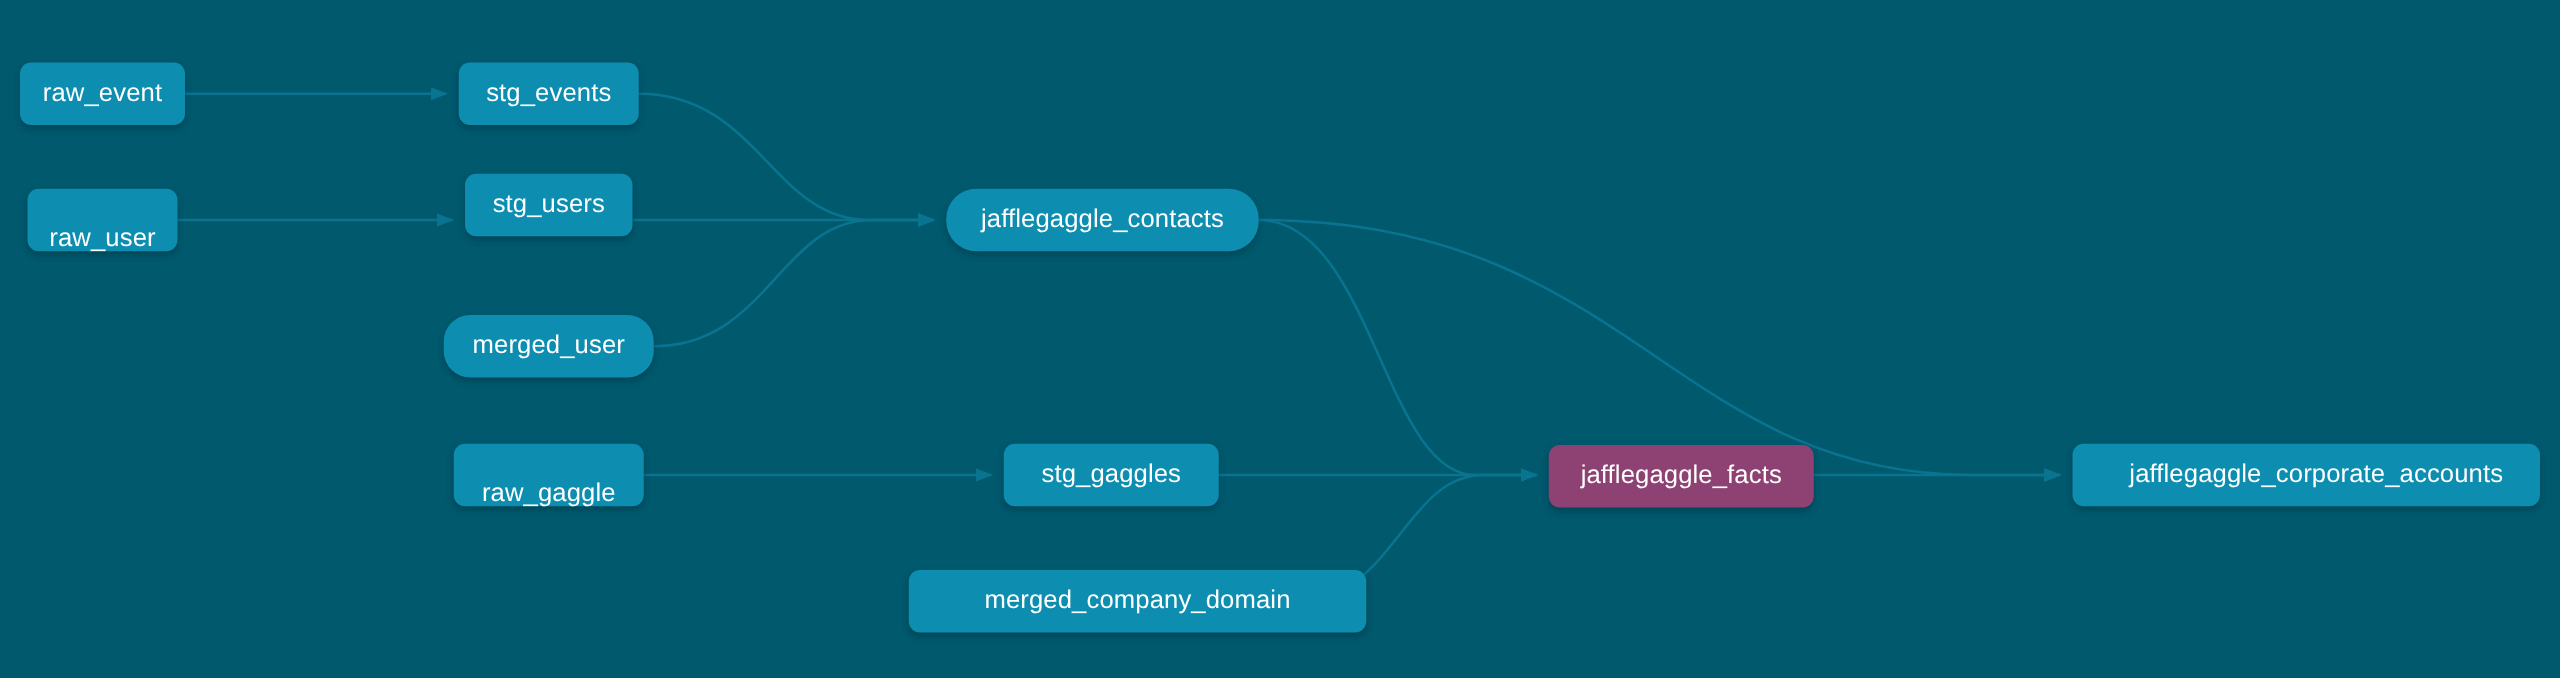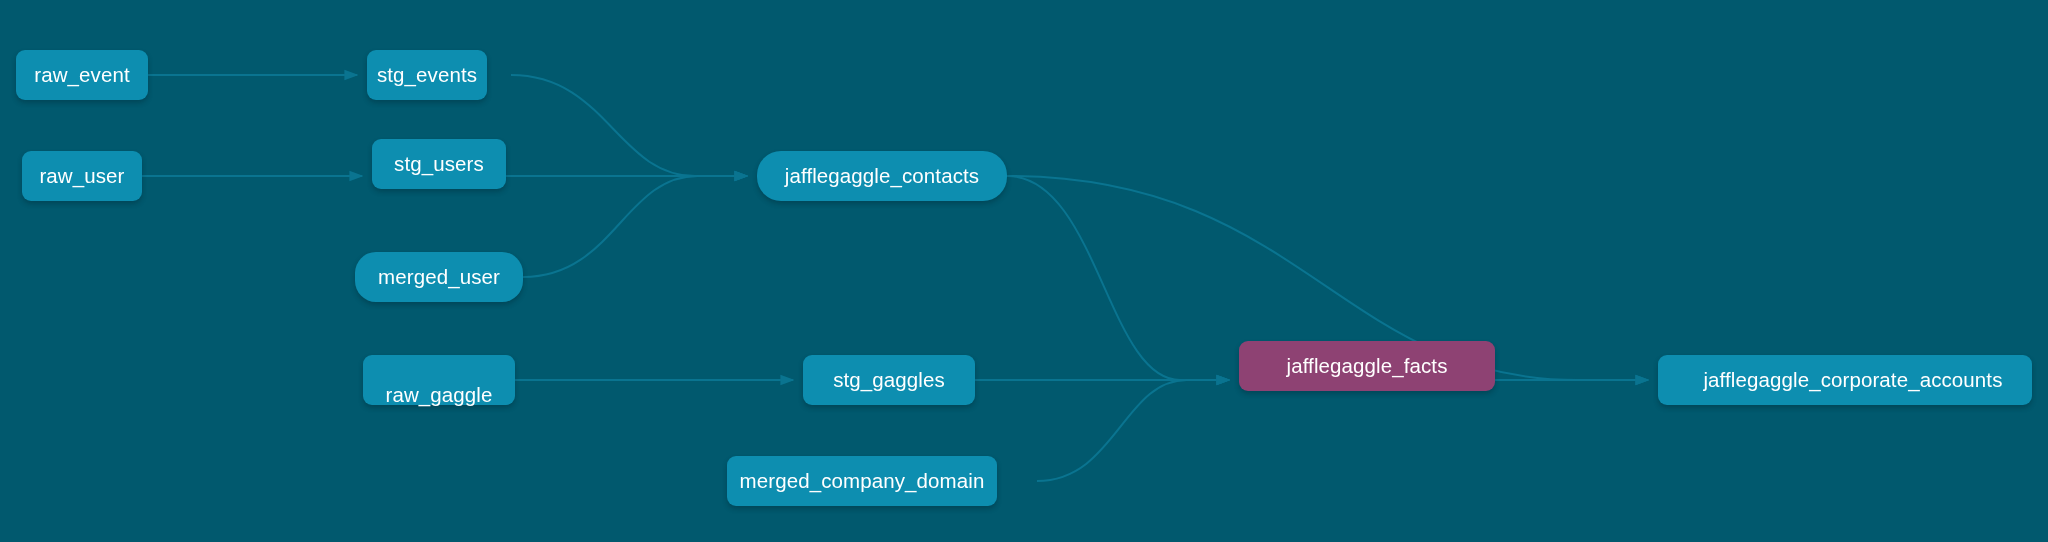--- a/index.html
+++ b/index.html
@@ -70,45 +70,45 @@
       <path d="M 1007 176 C 1097.0432 176, 1107.4328 380, 1180.16 380 L 1229 380" fill="none" stroke="#0a7490" stroke-width="2" stroke-linecap="butt" marker-end="url(#arrow)"></path>
       <path d="M 1037 481 C 1114.8752 481, 1123.8608 380, 1186.76 380 L 1229 380" fill="none" stroke="#0a7490" stroke-width="2" stroke-linecap="butt" marker-end="url(#arrow)"></path>
       <path d="M 1007 176 C 1303.92 176, 1338.18 380, 1578 380 L 1648 380" fill="none" stroke="#0a7490" stroke-width="2" stroke-linecap="butt" marker-end="url(#arrow)"></path>
       <path d="M 1451 380 L 1648 380" fill="none" stroke="#0a7490" stroke-width="2" stroke-linecap="butt" marker-end="url(#arrow)"></path>
     </svg>
 
   <div id="node-layer">
       <div class="node" style="left: 16px; top: 50px; width: 132px; background: rgb(13, 142, 176); color: rgb(255, 255, 255);">
         <span class="label">raw_event</span>
       </div>
-      <div class="node" style="left: 22px; top: 151px; width: 120px; background: rgb(13, 142, 176); color: rgb(255, 255, 255);">
+      <div class="node" style="left: 22px; top: 151px; width: 120px; background: rgb(13, 142, 176); color: rgb(255, 255, 255); align-items: flex-end;">
         <span class="label">raw_user</span>
       </div>
-      <div class="node" style="left: 367px; top: 50px; width: 120px; background: rgb(13, 142, 176); color: rgb(255, 255, 255); text-align: center;">
+      <div class="node" style="left: 367px; top: 50px; width: 144px; background: rgb(13, 142, 176); color: rgb(255, 255, 255); text-align: center;">
         <span class="label">stg_events</span>
       </div>
       <div class="node" style="left: 372px; top: 139px; width: 134px; background: rgb(13, 142, 176); color: rgb(255, 255, 255);">
         <span class="label">stg_users</span>
       </div>
       <div class="node" style="left: 355px; top: 252px; width: 168px; background: rgb(13, 142, 176); color: rgb(255, 255, 255); border-radius: 21px;">
         <span class="label">merged_user</span>
       </div>
       <div class="node" style="left: 363px; top: 355px; width: 152px; background: rgb(13, 142, 176); color: rgb(255, 255, 255); align-items: flex-end;">
         <span class="label">raw_gaggle</span>
       </div>
       <div class="node" style="left: 803px; top: 355px; width: 172px; background: rgb(13, 142, 176); color: rgb(255, 255, 255);">
         <span class="label">stg_gaggles</span>
       </div>
       <div class="node" style="left: 757px; top: 151px; width: 250px; background: rgb(13, 142, 176); color: rgb(255, 255, 255); border-radius: 24px;">
         <span class="label">jafflegaggle_contacts</span>
       </div>
-      <div class="node" style="left: 727px; top: 456px; width: 270px; background: rgb(13, 142, 176); color: rgb(255, 255, 255);">
+      <div class="node" style="left: 727px; top: 456px; width: 366px; background: rgb(13, 142, 176); color: rgb(255, 255, 255);">
         <span class="label">merged_company_domain</span>
       </div>
-      <div class="node highlight" style="left: 1239px; top: 341px; width: 256px; background: rgb(142, 66, 115); color: rgb(255, 255, 255);">
+      <div class="node highlight" style="left: 1239px; top: 356px; width: 212px; background: rgb(142, 66, 115); color: rgb(255, 255, 255);">
         <span class="label">jafflegaggle_facts</span>
       </div>
       <div class="node" style="left: 1658px; top: 355px; width: 374px; background: rgb(13, 142, 176); color: rgb(255, 255, 255); padding-left: 32px;">
         <span class="label">jafflegaggle_corporate_accounts</span>
       </div>
     </div>
 
 </div>
 
 </body></html>

